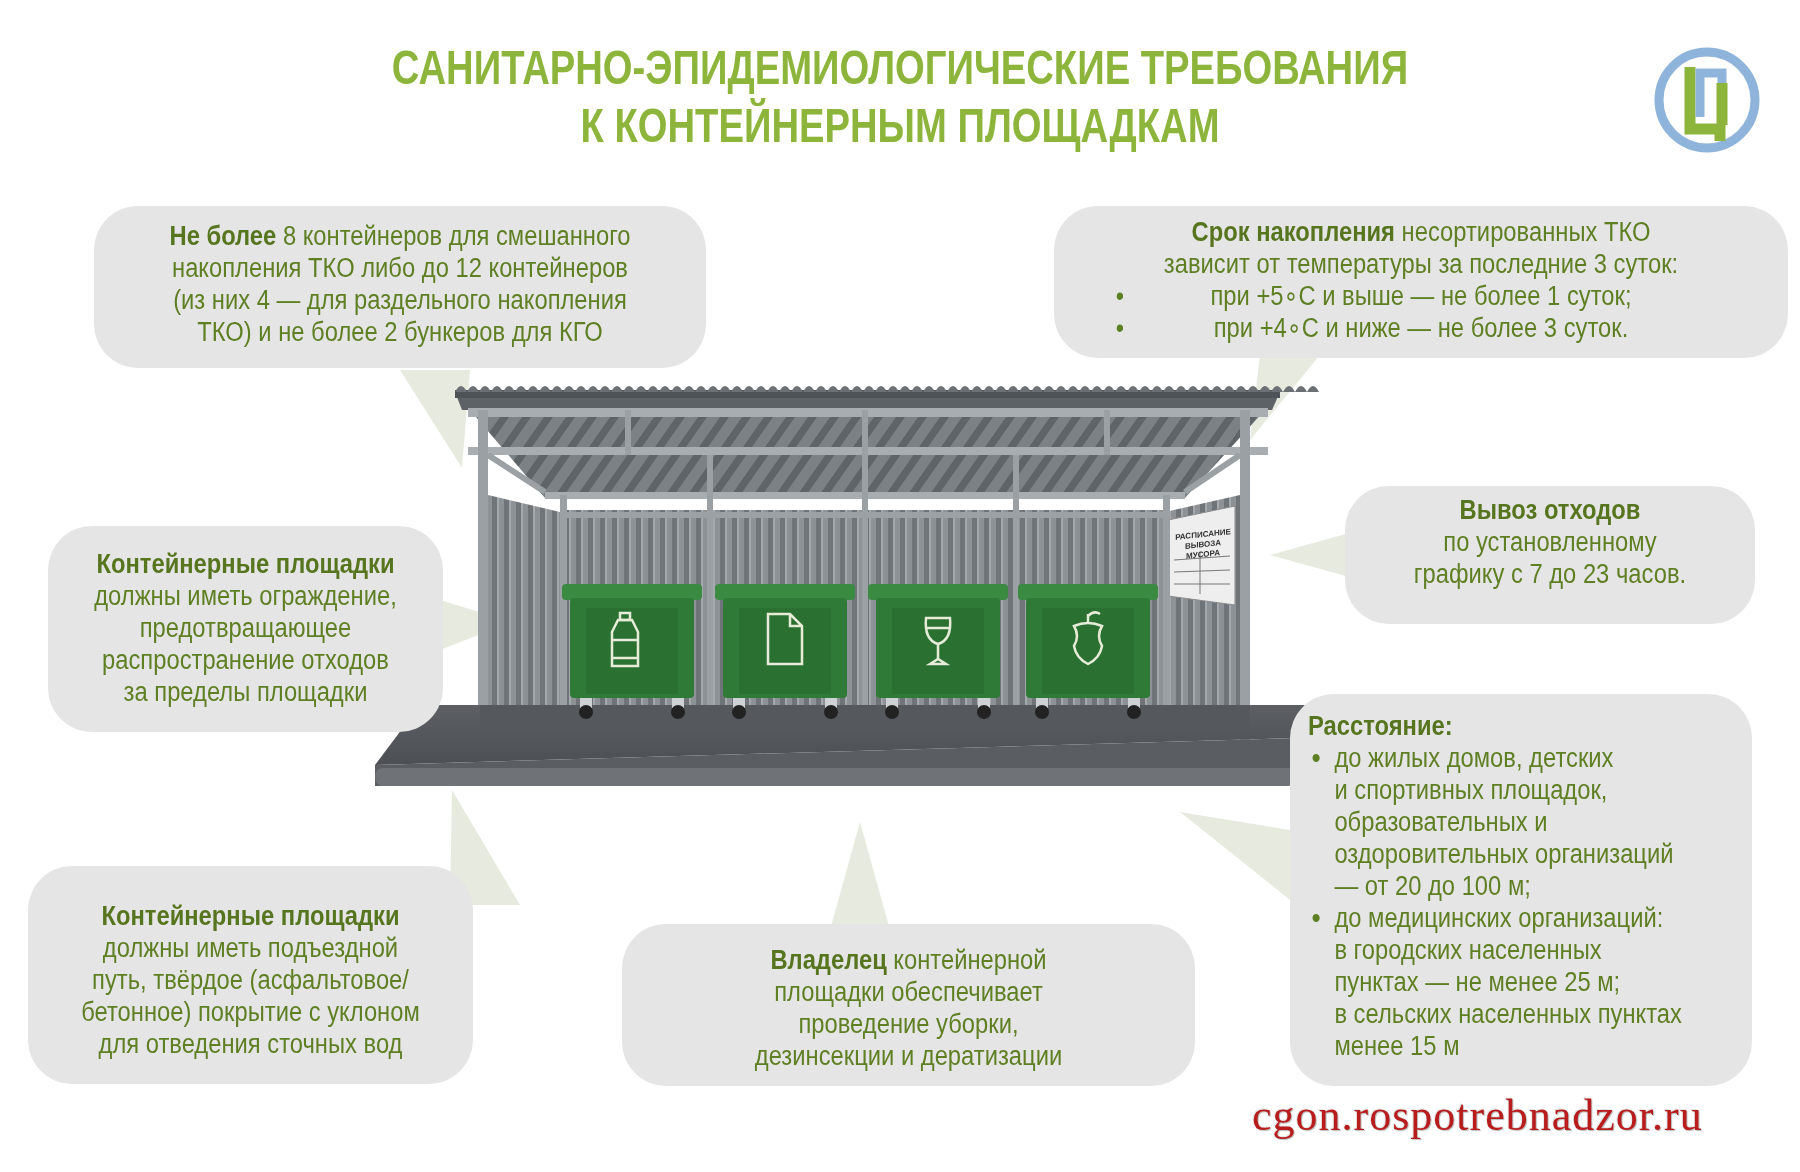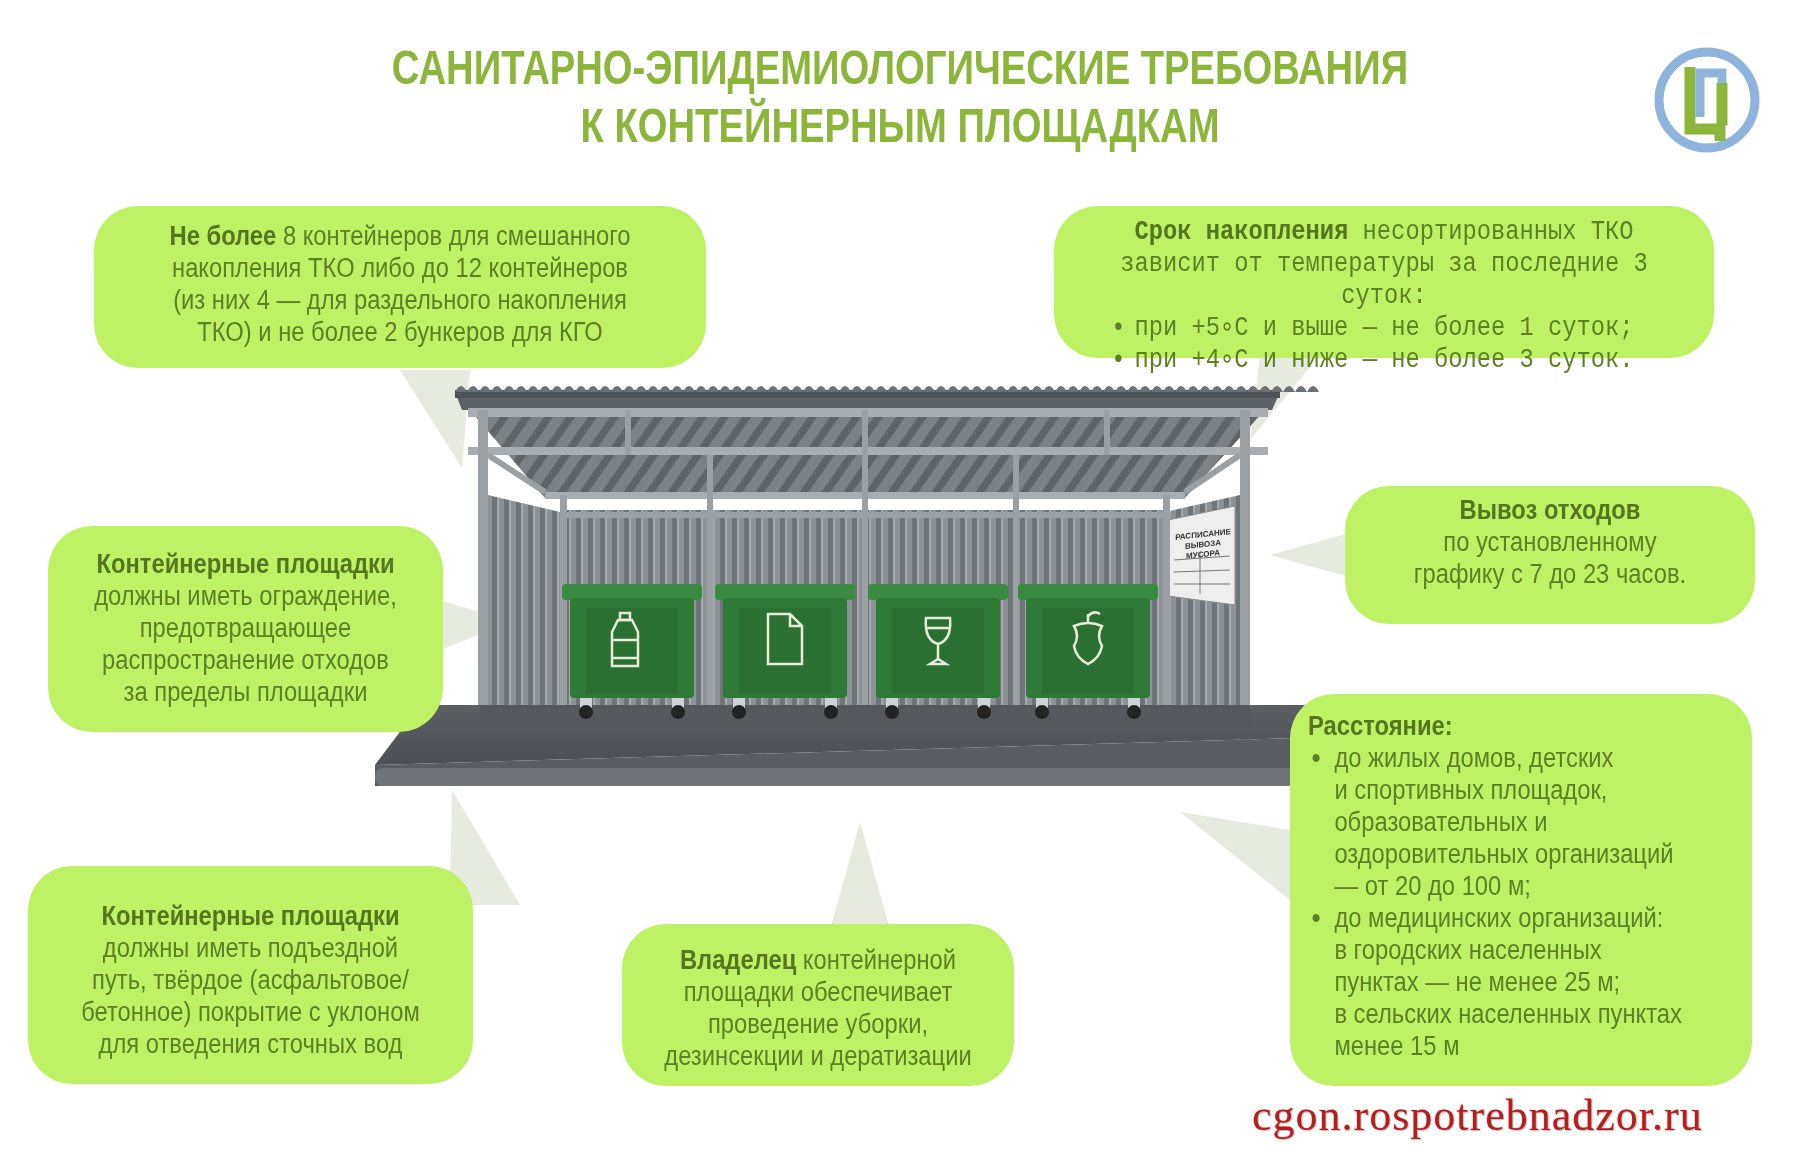--- a/index.html
+++ b/index.html
@@ -9,21 +9,21 @@
   .title {
     position: absolute; left: 0; top: 38px; width: 1800px;
     text-align: center; color: #8db53c; font-weight: bold;
     font-size: 49px; line-height: 58px; letter-spacing: 0px;
     transform: scaleX(0.78); transform-origin: 900px 0;
   }
 
   .logo { position: absolute; left: 1652px; top: 45px; width: 110px; height: 110px; }
 
   .bubble {
-    position: absolute; background: #bef264; border-radius: 44px;
+    position: absolute; background: #e5e5e5; border-radius: 44px;
     color: #5f7f23; font-size: 27px; line-height: 32px; text-align: center;
   }
   .bubble .txt { display: block; transform: scaleX(0.88); transform-origin: 50% 0; }
   .bubble b { font-weight: bold; color: #56751e; }
 
   .scene { position: absolute; left: 0; top: 0; width: 1800px; height: 1172px; }
 
   .watermark {
     position: absolute; left: 1240px; top: 1090px; width: 500px;
     font-family: "Liberation Serif", "DejaVu Serif", serif; font-size: 44px;
@@ -188,21 +188,21 @@
 
 <div class="bubble" style="left:94px;top:206px;width:612px;height:162px;padding-top:14px;">
   <span class="txt">
     <div><b>Не более</b><span> 8 контейнеров для смешанного</span></div>
     <div>накопления ТКО либо до 12 контейнеров</div>
     <div>(из них 4 — для раздельного накопления</div>
     <div>ТКО) и не более 2 бункеров для КГО</div>
   </span>
 </div>
 
-<div class="bubble" style="left:1054px;top:206px;width:660px;height:152px;padding-top:10px;font-family:Liberation Mono, monospace;">
+<div class="bubble" style="left:1054px;top:206px;width:734px;height:152px;padding-top:10px;">
   <span class="txt">
     <div><b>Срок накопления</b><span> несортированных ТКО</span></div>
     <div>зависит от температуры за последние 3 суток:</div>
     <div style="position:relative;"><span style="position:absolute;left:20px;">•</span><span>при +5∘C и выше — не более 1 суток;</span></div>
     <div style="position:relative;"><span style="position:absolute;left:20px;">•</span><span>при +4∘C и ниже — не более 3 суток.</span></div>
   </span>
 </div>
 
 <div class="bubble" style="left:48px;top:526px;width:395px;height:206px;padding-top:22px;">
   <span class="txt">
@@ -247,21 +247,21 @@
 <div class="bubble" style="left:28px;top:866px;width:445px;height:218px;padding-top:34px;">
   <span class="txt">
     <div><b>Контейнерные площадки</b></div>
     <div>должны иметь подъездной</div>
     <div>путь, твёрдое (асфальтовое/</div>
     <div>бетонное) покрытие с уклоном</div>
     <div>для отведения сточных вод</div>
   </span>
 </div>
 
-<div class="bubble" style="left:622px;top:924px;width:392px;height:162px;padding-top:20px;">
+<div class="bubble" style="left:622px;top:924px;width:573px;height:162px;padding-top:20px;">
   <span class="txt">
     <div><b>Владелец</b><span> контейнерной</span></div>
     <div>площадки обеспечивает</div>
     <div>проведение уборки,</div>
     <div>дезинсекции и дератизации</div>
   </span>
 </div>
 
 <div class="watermark">cgon.rospotrebnadzor.ru</div>
 

